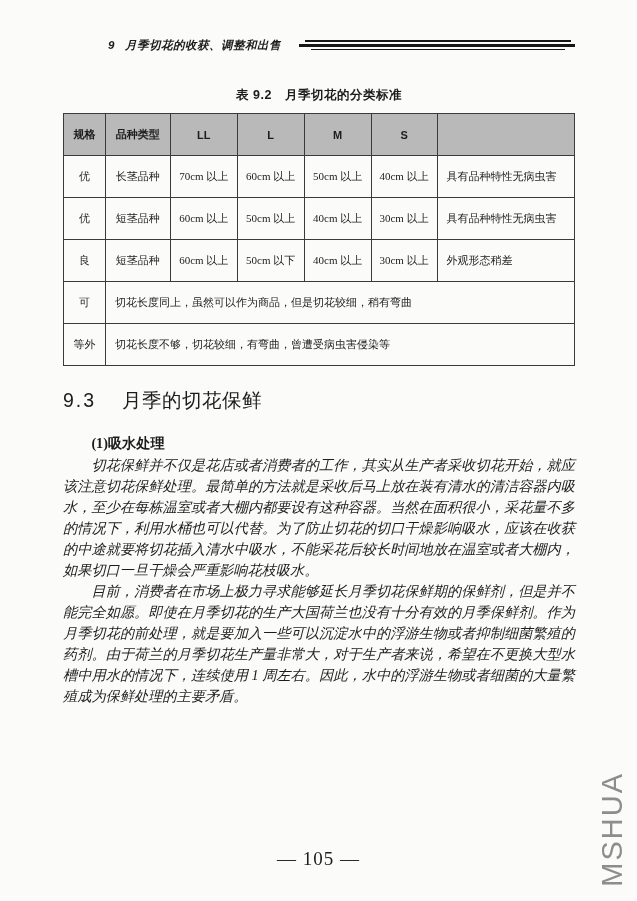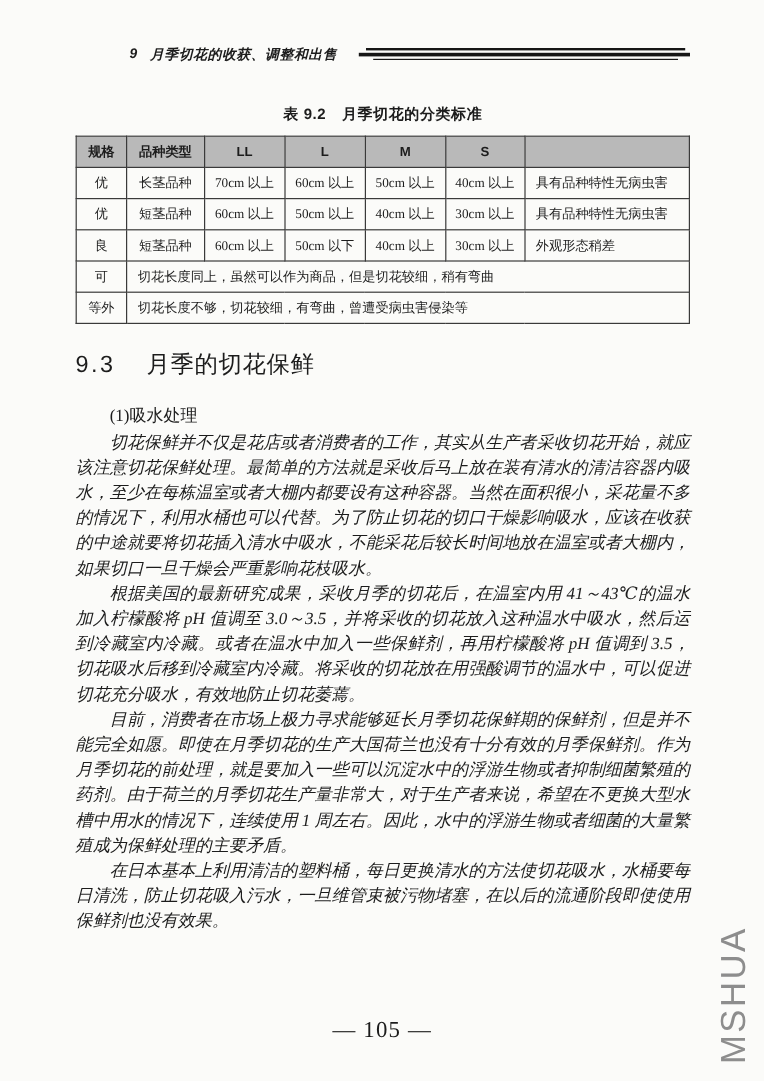--- a/index.html
+++ b/index.html
@@ -56,21 +56,21 @@
   }
   table.class-table {
     width: 100%;
     border-collapse: collapse;
     border: 1.6px solid #2a2a2a;
     table-layout: fixed;
   }
   table.class-table th, table.class-table td {
     border: 1px solid #3a3a3a;
     font-size: 11px;
-    height: 26px;
+    height: 42px;
     text-align: center;
     padding: 3px 2px;
   }
   table.class-table th {
     background: #b9b9b9;
     font-family: "Liberation Sans", "DejaVu Sans", sans-serif;
     font-weight: bold;
   }
   table.class-table td.remark, table.class-table td.span-desc {
     text-align: left;
@@ -93,20 +93,21 @@
     font-size: 19.5px;
     margin-top: 24px;
     margin-bottom: 22px;
     letter-spacing: 0.5px;
   }
   .section-heading .sec-no { margin-right: 26px; letter-spacing: 2px; }
 
   .sub-heading {
     text-indent: 2em;
     margin-bottom: 1px;
+    font-weight: bold;
   }
 
   
   .page-number {
     position: absolute;
     left: 0;
     right: 0;
     top: 848px;
     text-align: center;
     font-size: 19px;
@@ -204,22 +205,20 @@
     </table>
 
     <div class="body-text">
 
       <h2 class="section-heading">
         <span class="sec-no">9.3</span><span>月季的切花保鲜</span>
       </h2>
 
       <p class="sub-heading">(1)吸水处理</p>
       <p class="indent">切花保鲜并不仅是花店或者消费者的工作，其实从生产者采收切花开始，就应该注意切花保鲜处理。最简单的方法就是采收后马上放在装有清水的清洁容器内吸水，至少在每栋温室或者大棚内都要设有这种容器。当然在面积很小，采花量不多的情况下，利用水桶也可以代替。为了防止切花的切口干燥影响吸水，应该在收获的中途就要将切花插入清水中吸水，不能采花后较长时间地放在温室或者大棚内，如果切口一旦干燥会严重影响花枝吸水。</p>
-      <p class="indent">根据美国的最新研究成果，采收月季的切花后，在温室内用 41～43℃的温水加入柠檬酸将 pH 值调至 3.0～3.5，并将采收的切花放入这种温水中吸水，然后运到冷藏室内冷藏。或者在温水中加入一些保鲜剂，再用柠檬酸将 pH 值调到 3.5，切花吸水后移到冷藏室内冷藏。将采收的切花放在用强酸调节的温水中，可以促进切花充分吸水，有效地防止切花萎蔫。</p>
       <p class="indent">目前，消费者在市场上极力寻求能够延长月季切花保鲜期的保鲜剂，但是并不能完全如愿。即使在月季切花的生产大国荷兰也没有十分有效的月季保鲜剂。作为月季切花的前处理，就是要加入一些可以沉淀水中的浮游生物或者抑制细菌繁殖的药剂。由于荷兰的月季切花生产量非常大，对于生产者来说，希望在不更换大型水槽中用水的情况下，连续使用 1 周左右。因此，水中的浮游生物或者细菌的大量繁殖成为保鲜处理的主要矛盾。</p>
-      <p class="indent">在日本基本上利用清洁的塑料桶，每日更换清水的方法使切花吸水，水桶要每日清洗，防止切花吸入污水，一旦维管束被污物堵塞，在以后的流通阶段即使使用保鲜剂也没有效果。</p>
     </div>
 
   </div>
 
   <div class="page-number">— 105 —</div>
   <div class="watermark">MSHUA</div>
 </div>
 
 </body></html>

